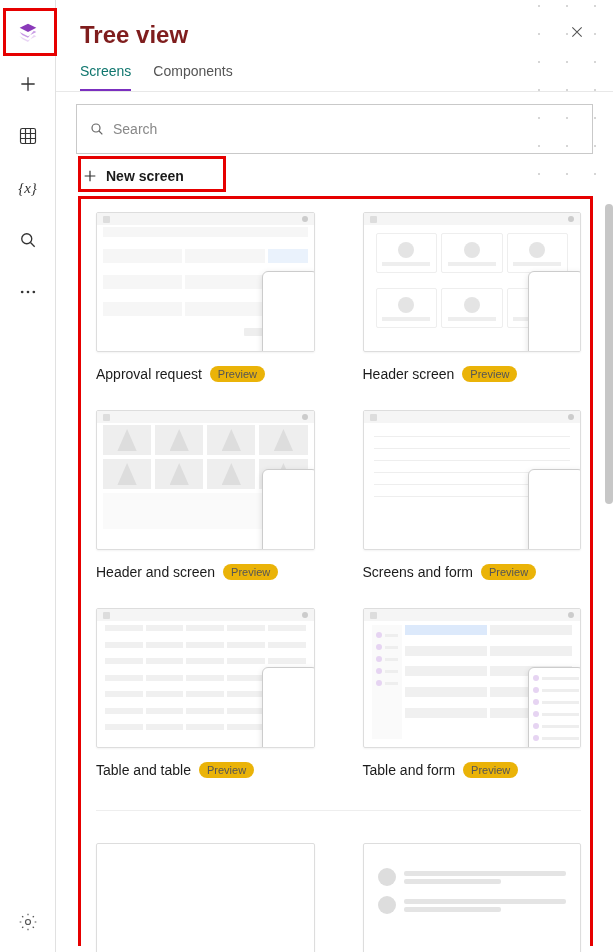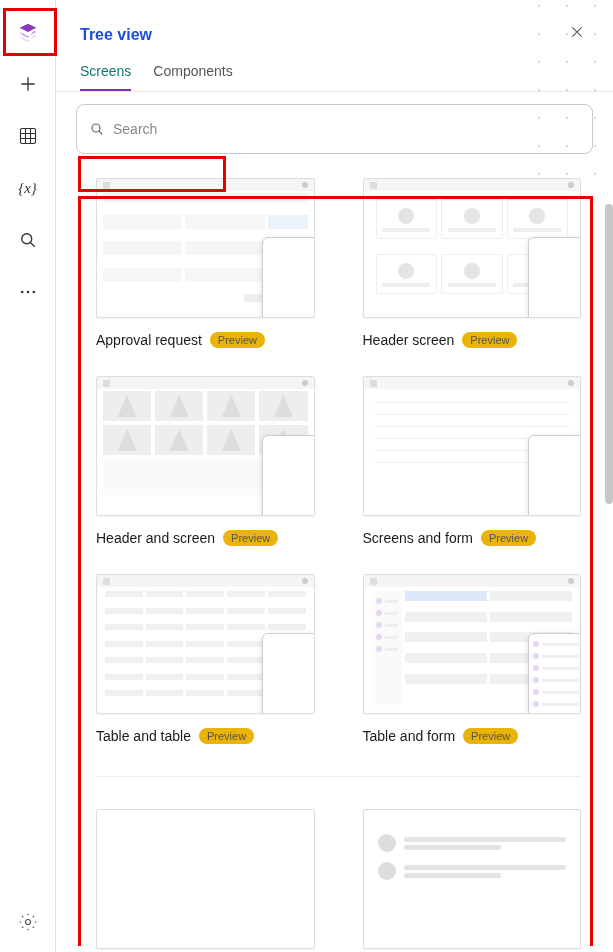--- a/index.html
+++ b/index.html
@@ -58,23 +58,23 @@
       flex-direction: column;
       position: relative;
     }
     .panel-header {
       display: flex;
       align-items: center;
       justify-content: space-between;
       padding: 20px 24px 0 24px;
     }
     .panel-header h1 {
-      font-size: 16px;
+      font-size: 24px;
       font-weight: 600;
-      color: #1d4ed8;
+      color: #7f1d1d;
     }
     .close-btn {
       font-size: 18px;
       color: #555;
       cursor: pointer;
       background: none;
       border: none;
       padding: 4px;
     }
     .tabs {
@@ -96,21 +96,21 @@
       font-weight: 400;
     }
     .search-row {
       padding: 12px 20px 0 20px;
     }
     .search-box {
       display: flex;
       align-items: center;
       gap: 8px;
       border: 1px solid #c9c9c9;
-      border-radius: 8px;
+      border-radius: 0;
       padding: 24px 12px;
       height: 36px;
     }
     .search-box svg { width: 16px; height: 16px; color: #666; }
     .search-box input {
       border: none;
       outline: none;
       flex: 1;
       font-size: 14px;
       color: #333;
@@ -473,20 +473,28 @@
     <div class="search-row">
       <div class="search-box">
         <svg viewBox="0 0 24 24" fill="none" stroke="#666" stroke-width="1.8">
             <circle cx="10.5" cy="10.5" r="6"></circle>
             <path d="M20 20l-5-5"></path>
           </svg>
         <input type="text" placeholder="Search" style="">
       </div>
     </div>
 
+    <div class="new-screen-row">
+      <div class="new-screen">
+        <svg viewBox="0 0 24 24" stroke="#333" stroke-width="1.8">
+            <path d="M12 4v16M4 12h16"></path>
+          </svg>
+        <span>New screen</span>
+      </div>
+    </div>
 
     <div class="gallery-wrap">
       <div class="gallery">
 
         <div class="template-card">
           <div class="thumb t-approval">
             <div class="mini-header"></div>
             <div class="body">
               <div class="cell"></div>
                 <div class="cell"></div>

